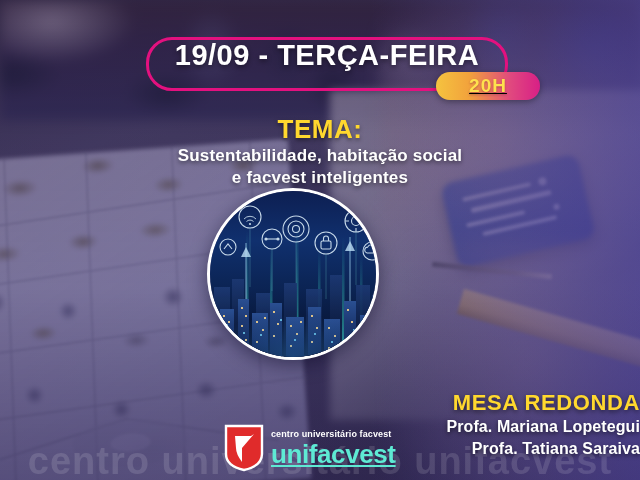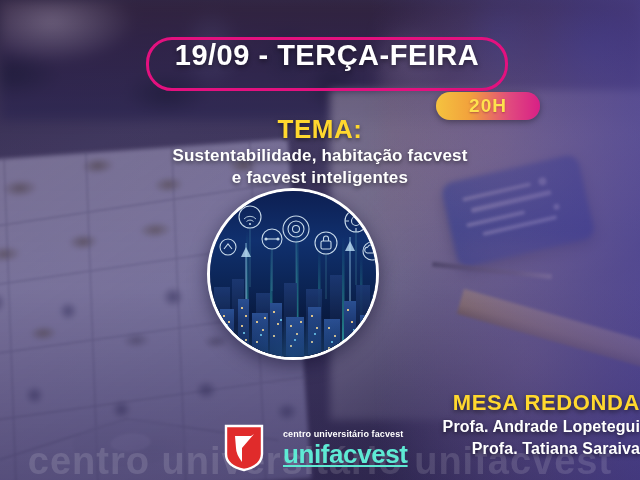--- a/index.html
+++ b/index.html
@@ -149,25 +149,26 @@
     position:absolute;left:146px;top:37px;width:362px;height:37px;
     display:flex;align-items:center;justify-content:center;
     color:#ffffff;
     font-size:29px;font-weight:800;letter-spacing:.5px;
     text-shadow:0 2px 5px rgba(0,0,0,.45);
     white-space:nowrap;
   }
 
   
   .badge-hour{
-    position:absolute;left:436px;top:92px;width:104px;height:28px;
+    position:absolute;left:436px;top:72px;width:104px;height:28px;
     border-radius:14px;
     background:linear-gradient(90deg,#f5c33f 0%,#f2a23c 32%,#e0487f 72%,#d81f86 100%);
     display:flex;align-items:center;justify-content:center;
     box-shadow:0 2px 6px rgba(0,0,0,.35);
+    text-decoration:underline;
   }
   .badge-hour span{
     color:#ffe14d;font-size:19px;font-weight:800;letter-spacing:1px;
     text-shadow:0 1px 2px rgba(120,30,70,.5);
   }
 
   
   .tema-block{
     position:absolute;left:0;right:0;top:115px;text-align:center;
   }
@@ -210,21 +211,21 @@
   }
   .mesa-name{
     color:#ffffff;font-size:16px;font-weight:700;letter-spacing:.1px;
     text-shadow:0 2px 4px rgba(0,0,0,.55);
     line-height:1.33;
   }
 
   
   .logo{
     position:absolute;left:224px;top:424px;
-    display:flex;align-items:center;gap:19px;
+    display:flex;align-items:center;gap:7px;
   }
   .logo-shield{width:40px;height:48px;flex:0 0 auto;}
   .logo-text{display:flex;flex-direction:column;line-height:1;}
   .logo-sub{
     color:#ffffff;font-size:9px;font-weight:600;letter-spacing:.1px;
     margin-bottom:2px;
   }
   .logo-main{
     color:#5eead4;font-size:26px;font-weight:700;letter-spacing:-.4px;text-decoration:underline;
   }
@@ -279,21 +280,21 @@
 
   <div class="frame"></div>
   <div class="date-title">19/09 - TERÇA-FEIRA</div>
 
   <div class="badge-hour">
     <span>20H</span>
   </div>
 
   <div class="tema-block">
     <div class="tema-label">TEMA:</div>
-    <div class="tema-line">Sustentabilidade, habitação facvest</div>
+    <div class="tema-line">Sustentabilidade, habitação social</div>
     <div class="tema-line">e facvest inteligentes</div>
   </div>
 
   <div class="circle-wrap">
     <div class="city-sky"></div>
     <svg viewBox="0 0 172 172" width="172" height="172" style="position:absolute;inset:0;">
       <defs>
         <linearGradient id="bldg" x1="0" y1="0" x2="0" y2="1">
           <stop offset="0%" stop-color="#2a4f92"></stop>
           <stop offset="60%" stop-color="#14295c"></stop>
@@ -434,21 +435,21 @@
         <path d="M116 63 L116 108"></path>
           <path d="M62 58 L62 100"></path>
         <path d="M146 41 L146 94"></path>
       </g>
     </svg>
     <div class="city-glow"></div>
   </div>
 
   <div class="mesa-block">
     <div class="mesa-title">MESA REDONDA</div>
-    <div class="mesa-name">Profa. Andrade Lopetegui</div>
+    <div class="mesa-name">Profa. Mariana Lopetegui</div>
     <div class="mesa-name">Profa. Tatiana Saraiva</div>
   </div>
 
   <div class="logo">
     <svg class="logo-shield" viewBox="0 0 40 48">
       <path d="M2 2 H38 V30 Q38 42 20 46 Q2 42 2 30 Z" fill="#e02b2b" stroke="#ffffff" stroke-width="2.4"></path>
       <path d="M11 12 L27 12 L30 10 L18 24 L18 38 Q12 30 12 24 Z" fill="#ffffff"></path>
     </svg>
     <div class="logo-text">
       <div class="logo-sub">centro universitário facvest</div>

